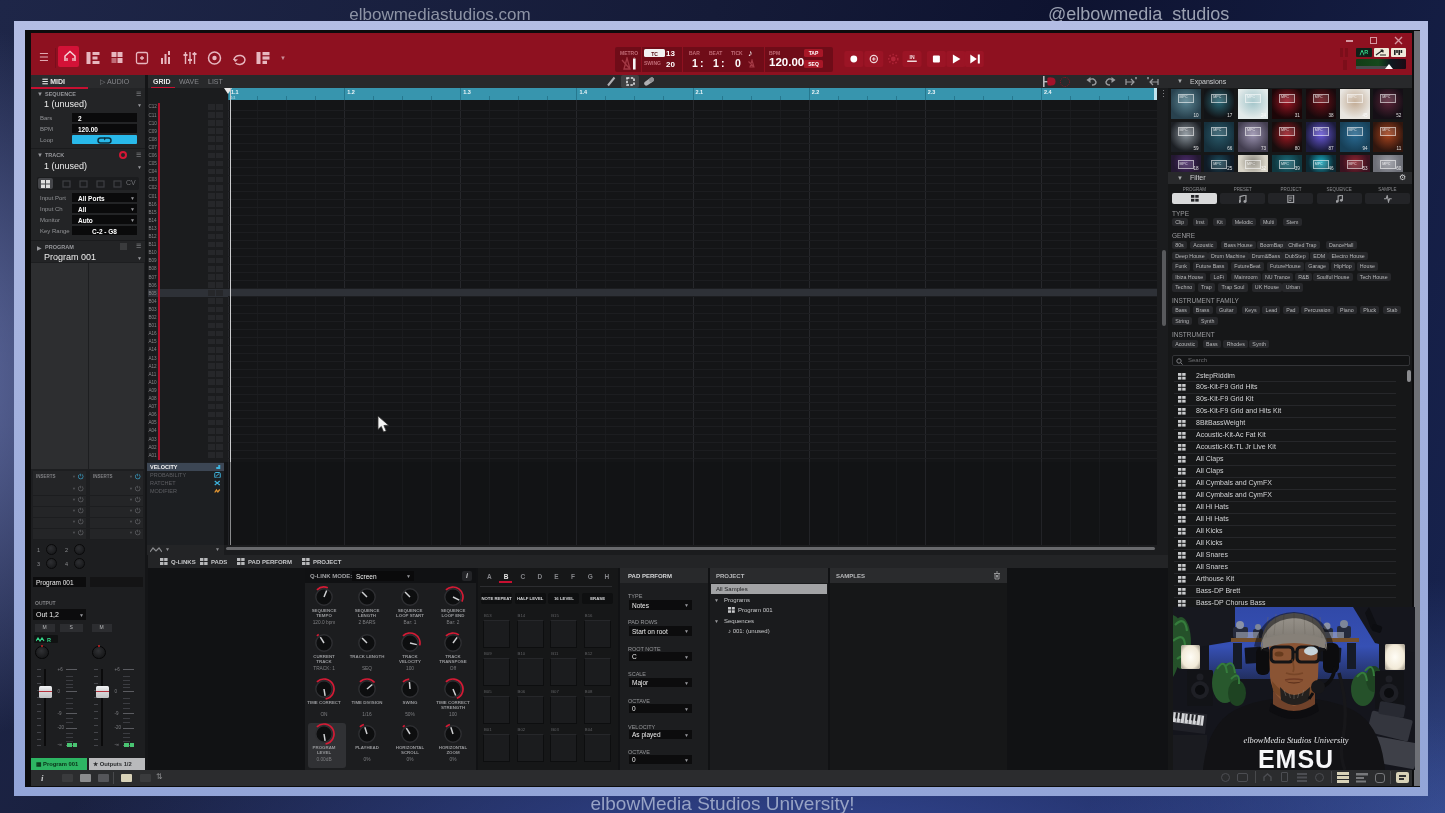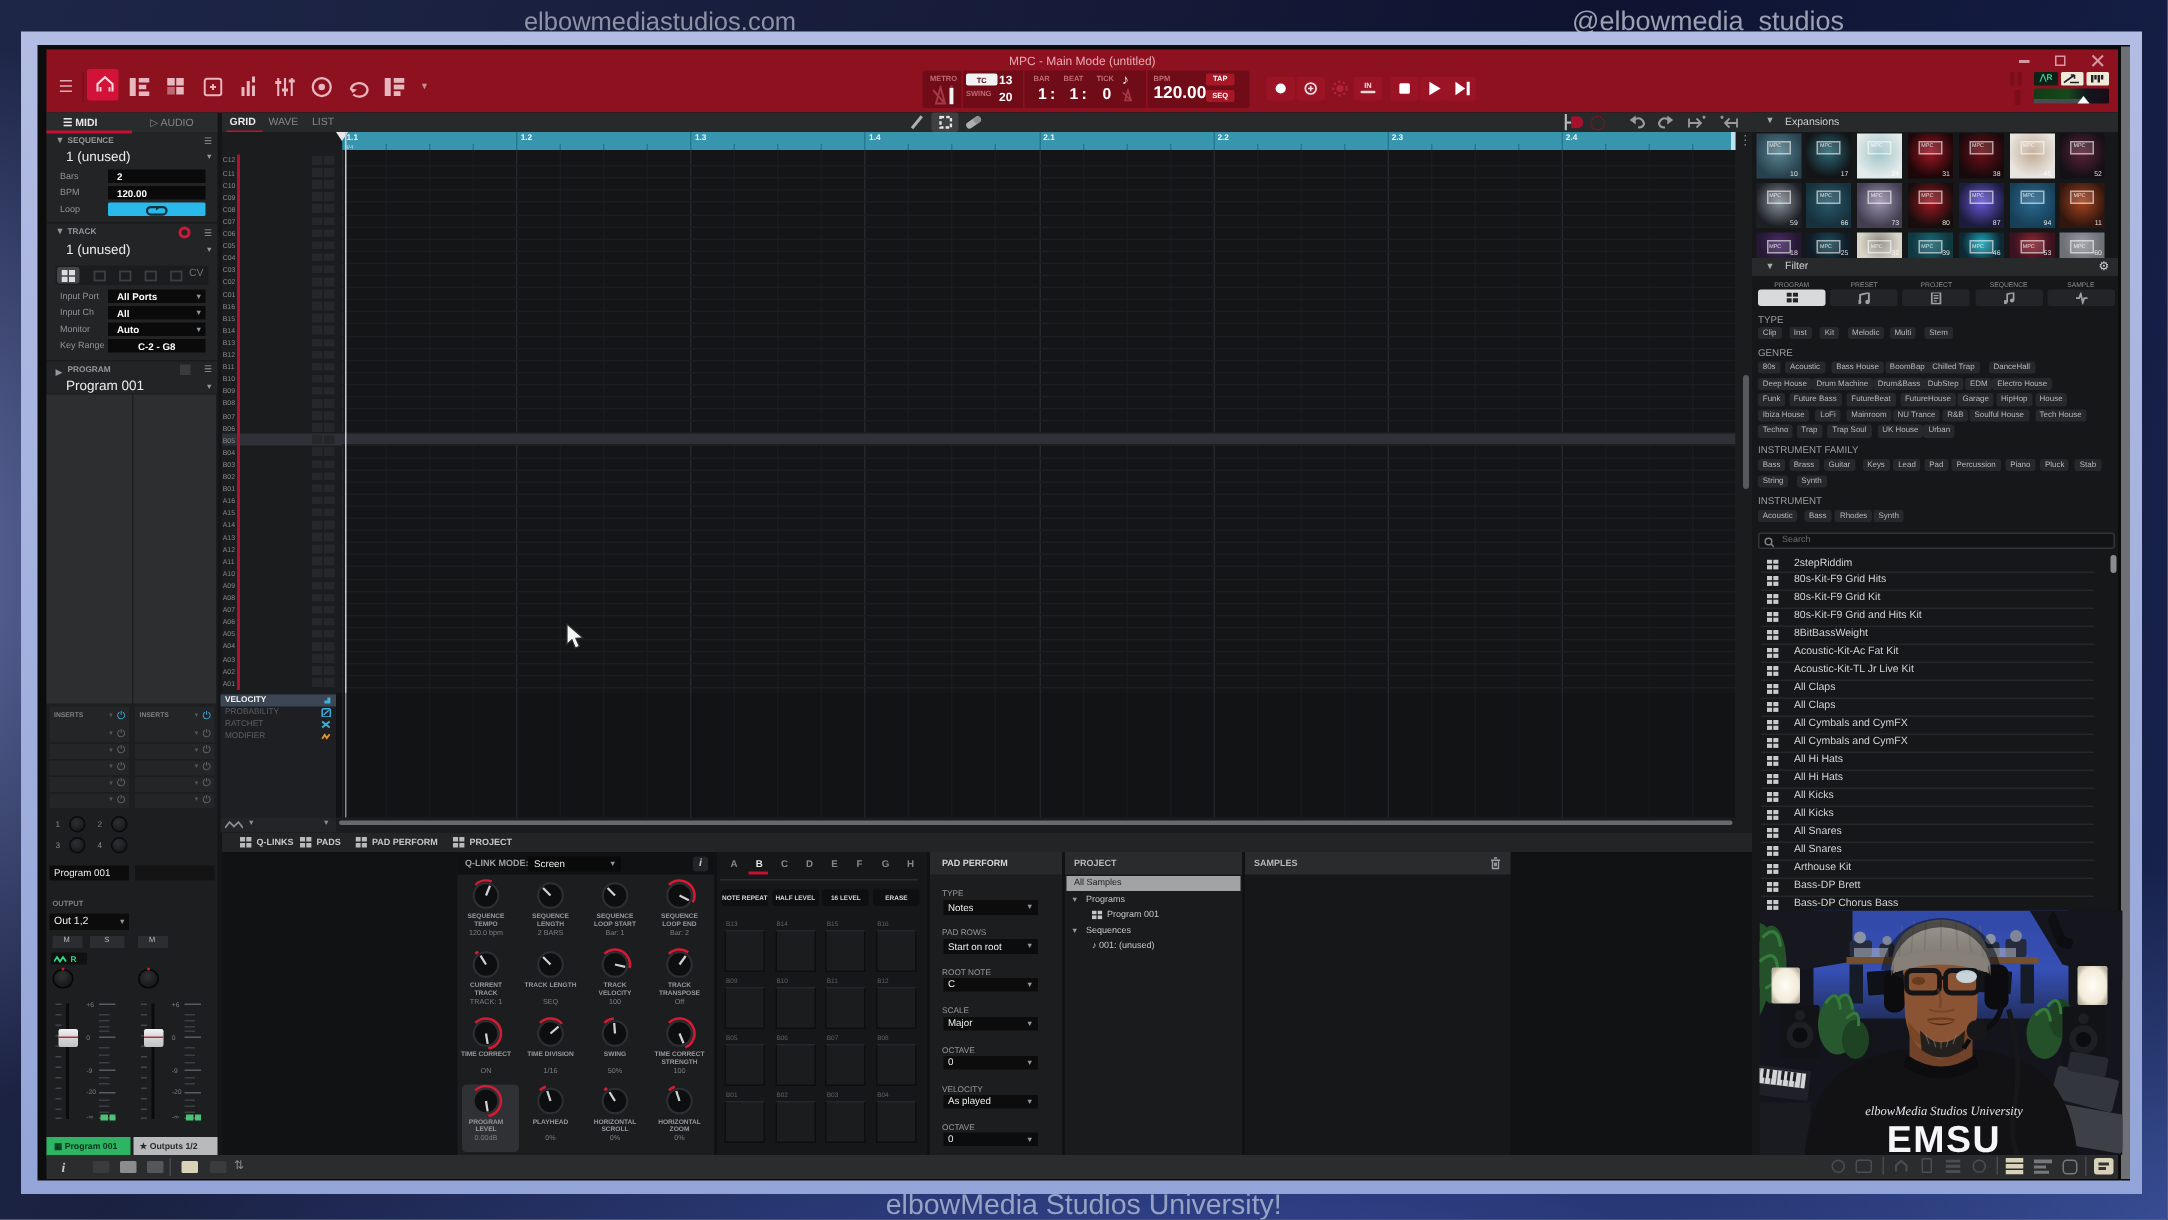--- a/index.html
+++ b/index.html
@@ -17,21 +17,20 @@
 <div class="txt" style="left:1048px;top:4px;font-size:18px;color:#9ba1b2;">@elbowmedia_studios</div>
 <div class="txt" style="left:0;top:793px;width:1445px;text-align:center;font-size:19px;color:#97a3c5;">elbowMedia Studios University!</div>
 
 <div class="ab" style="left:14px;top:21px;width:1414px;height:775px;background:linear-gradient(180deg,#b3bde4,#93a5d8);"></div>
 
 <div class="ab" style="left:25px;top:30px;width:1395px;height:757px;background:#0c0c0d;"></div>
 <div class="ab" style="left:1414px;top:31px;width:6px;height:755px;background:#6e7076;"></div>
 <div id="app" class="ab" style="left:31px;top:33px;width:1381px;height:753px;background:#141517;">
 
 <div class="ab" style="left:0px;top:0px;width:1381px;height:42px;background:#8e1120;"></div>
-<div class="txt" style="left:0;top:3px;width:1381px;text-align:center;font-size:8px;color:#e8aab2;">MPC - Main Mode (untitled)</div>
 <div class="txt" style="left:8px;top:18px;font-size:11px;color:#dfa9b1;letter-spacing:0;">☰</div>
 <div class="ab" style="left:24px;top:15px;width:1px;height:20px;background:#7a0e1c;"></div>
 <div class="ab" style="left:26.5px;top:12.5px;width:21.5px;height:21.5px;background:#d31237;border-radius:2px;"></div>
 <svg class="ab" style="left:27px;top:15px;" width="240" height="20" viewBox="0 0 240 20">
 <g fill="none" stroke="#f6dade" stroke-width="1.4">
 <path d="M 7 13 L 7 8 L 12 3.5 L 17 8 L 17 13"></path>
 <path d="M 9 13 L 9 10 M 15 13 L 15 10" stroke-width="1.2"></path>
 </g>
 <g fill="#e7b7bf">
         <rect x="28.5" y="4" width="4" height="12"></rect>

